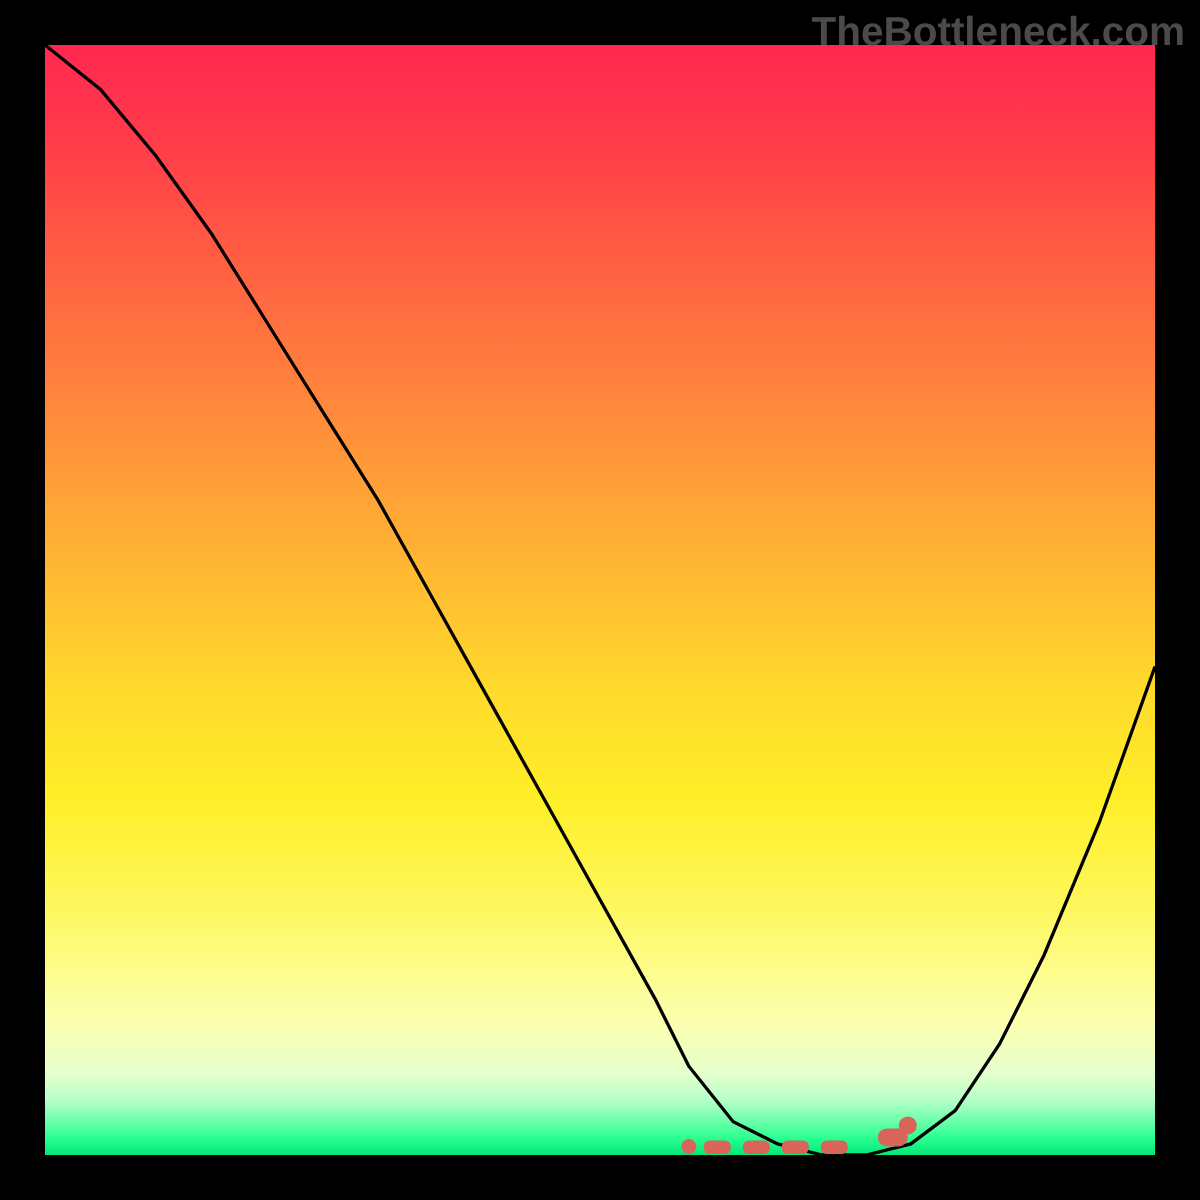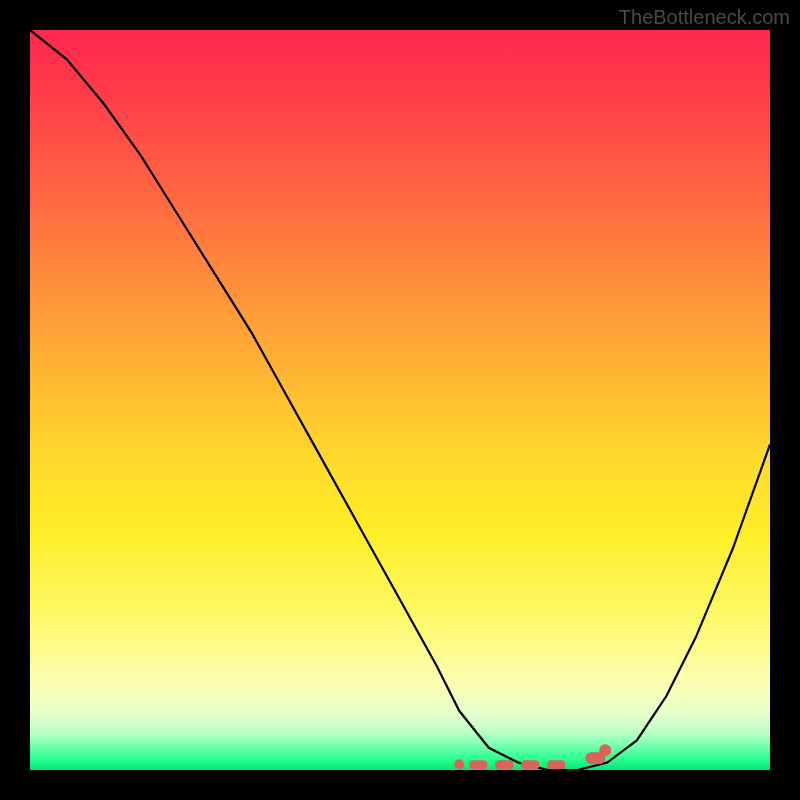--- a/index.html
+++ b/index.html
@@ -9,22 +9,22 @@
     height: 800px;
     background: #000;
     position: relative;
     font-family: Arial, Helvetica, sans-serif;
   }
   .watermark {
     position: absolute;
     top: 6px;
     right: 10px;
     color: #4a4a4a;
-    font-size: 20px;
-    font-weight: normal;
+    font-size: 27px;
+    font-weight: bold;
     z-index: 10;
   }
   .plot-area {
     position: absolute;
     left: 30px;
     top: 30px;
     width: 740px;
     height: 740px;
     background: linear-gradient(to bottom,
       #ff2850 0%,

